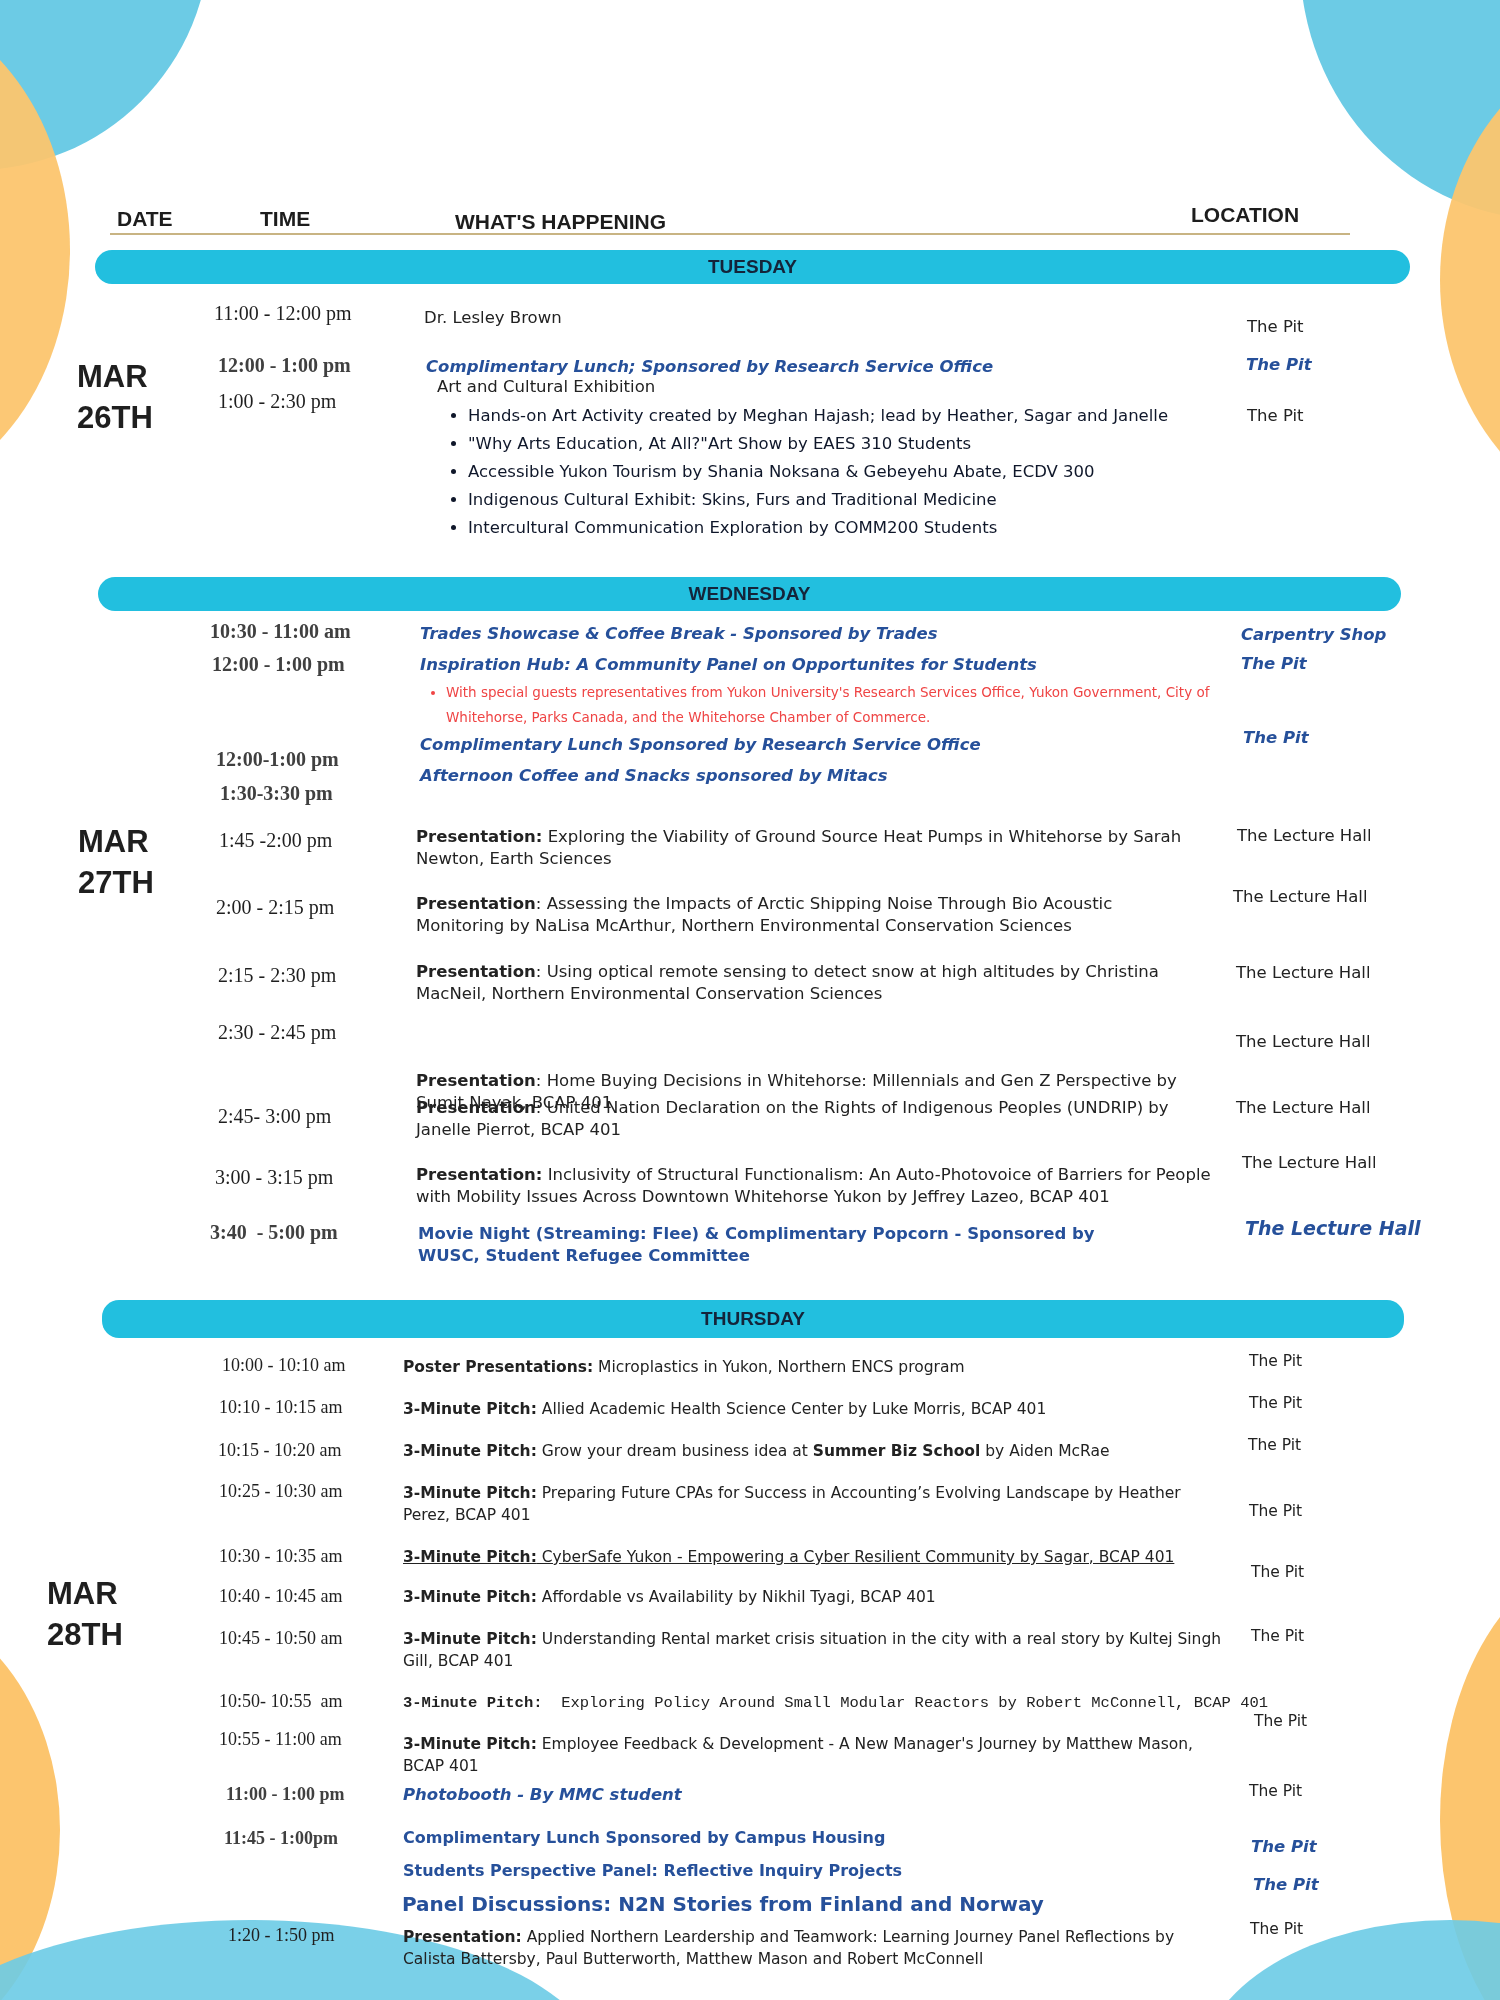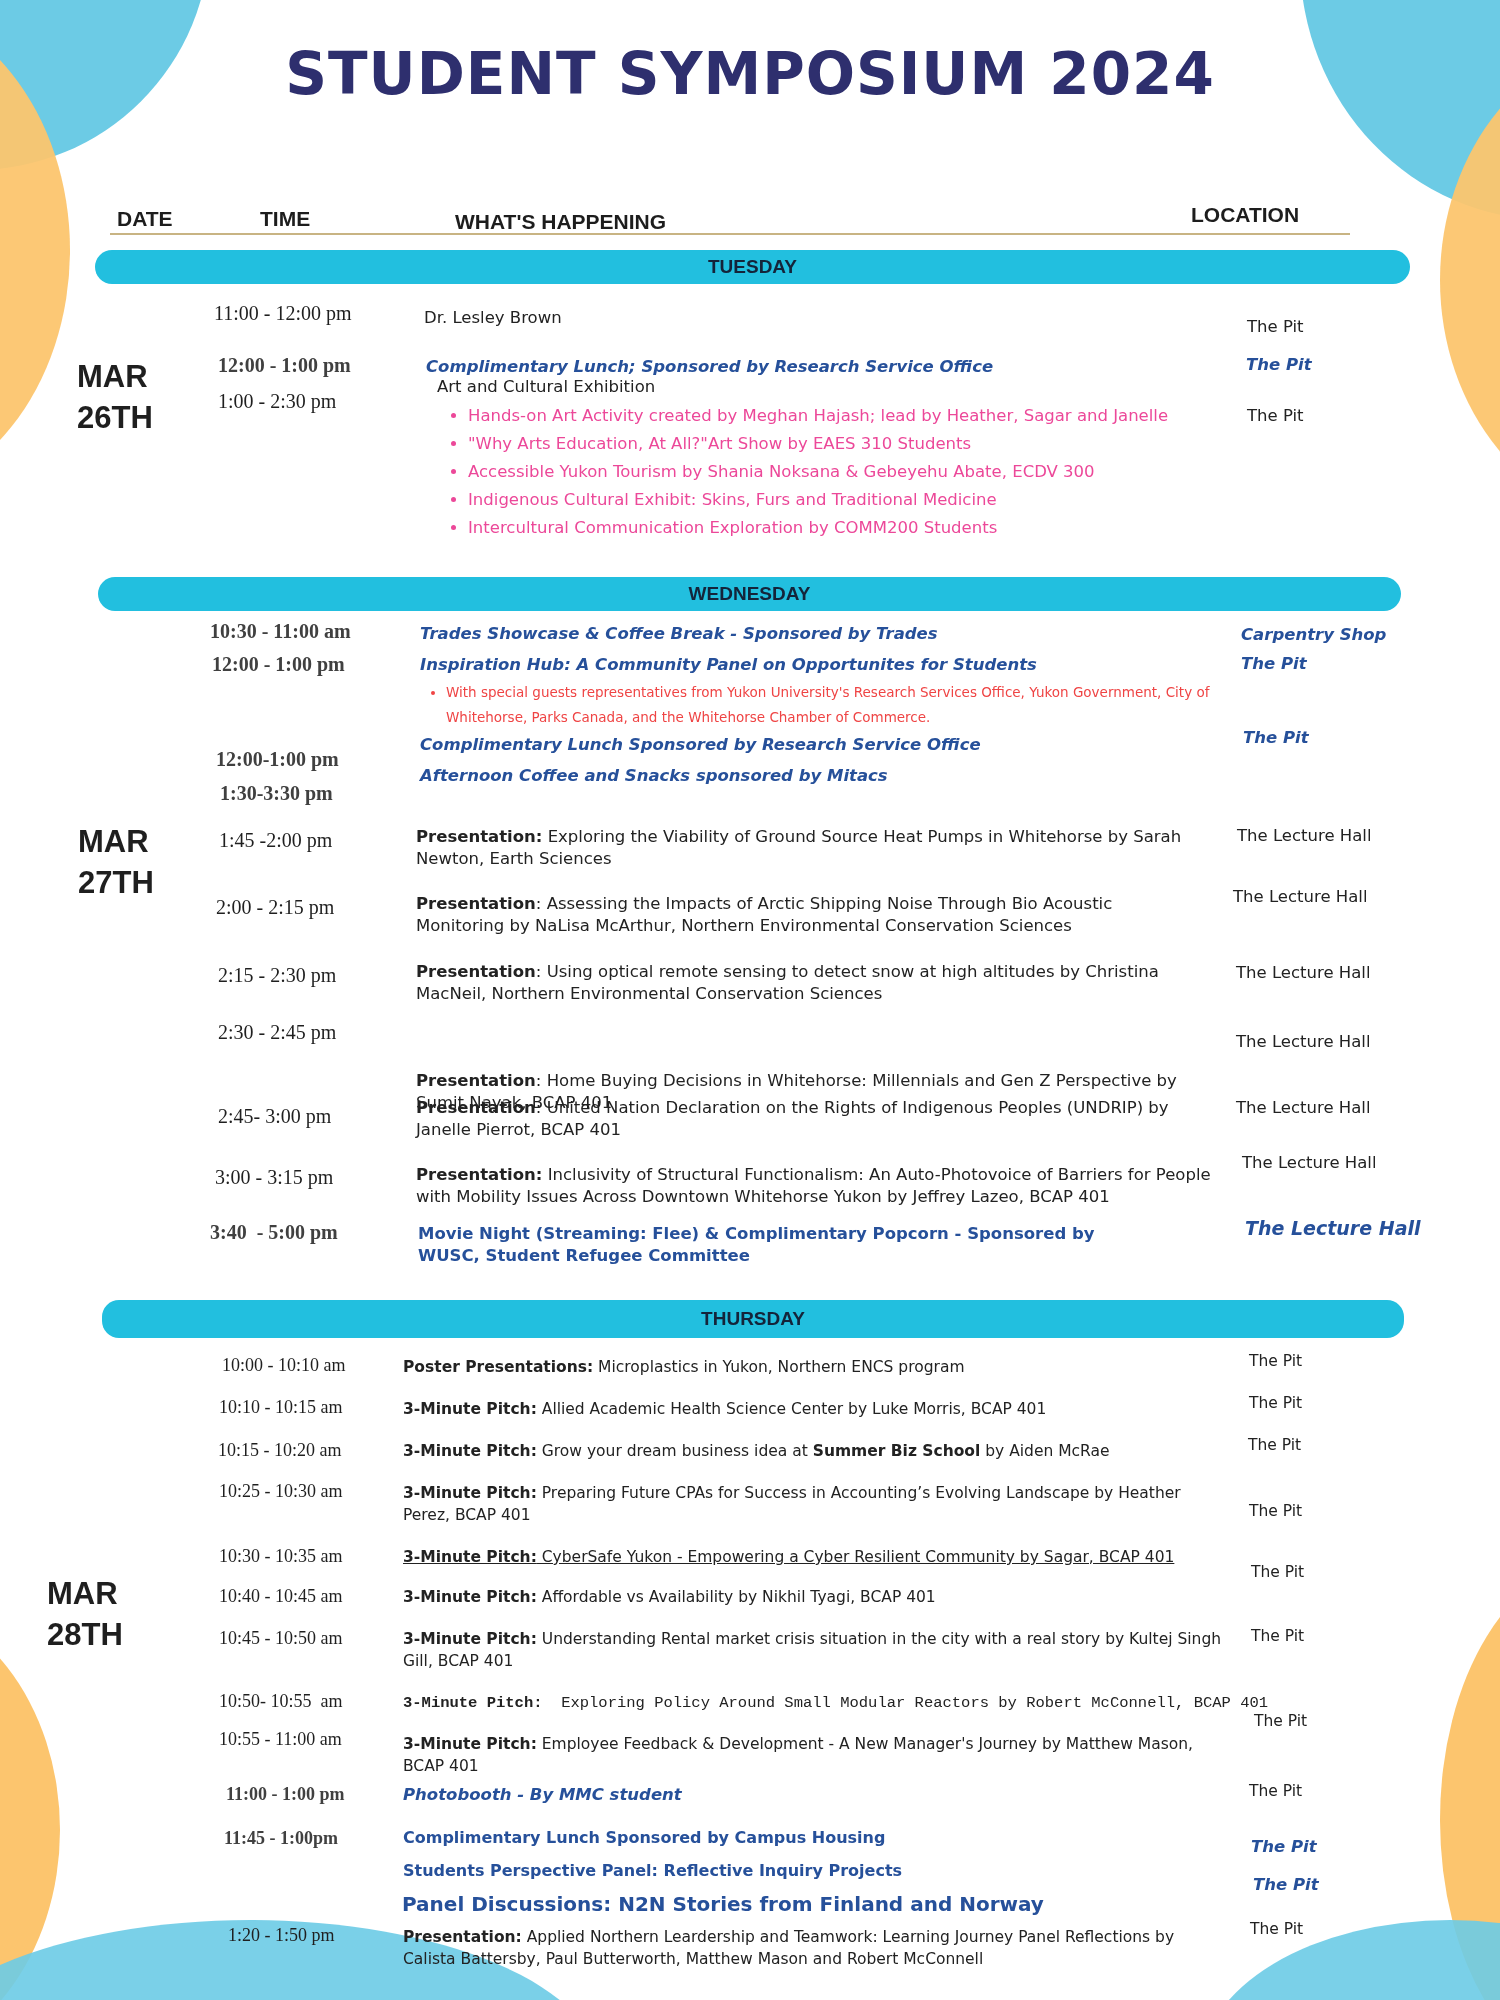--- a/index.html
+++ b/index.html
@@ -25,38 +25,37 @@
     font-size: 31px; line-height: 41px; color: #1f1f1f;
   }
   .time { position: absolute; font-family: "Liberation Serif", serif; font-size: 20px; color: #1f1f1f; white-space: nowrap; }
   .time.blue { color: #404040; font-weight: bold; }
   .ev { position: absolute; font-family: "DejaVu Sans", sans-serif; font-size: 16.5px; line-height: 22px; color: #222; }
   .ev b { font-weight: bold; }
   .ev.blue { color: #26509a; font-weight: bold; font-style: italic; }
   .ev.blueb { color: #26509a; font-weight: bold; }
   .loc { position: absolute; font-family: "DejaVu Sans", sans-serif; font-size: 16.5px; color: #222; white-space: nowrap; }
   .loc.blue { color: #26509a; font-weight: bold; font-style: italic; }
-  ul.bul { position: absolute; margin: 0; padding-left: 26px; font-family: "DejaVu Sans", sans-serif; font-size: 16.5px; line-height: 28px; color: #ec4899; }
+  ul.bul { position: absolute; margin: 0; padding-left: 26px; font-family: "DejaVu Sans", sans-serif; font-size: 16.5px; line-height: 28px; color: #0f172a; }
   ul.bul li { margin: 0; }
   ul.small { position: absolute; margin: 0; padding-left: 22px; font-family: "DejaVu Sans", sans-serif; font-size: 13.5px; line-height: 25px; color: #ef4444; }
 </style>
 </head>
 <body>
 
 <div class="blob" style="left:-260px; top:-300px; width:470px; height:470px; background:#6ccbe5;"></div>
 <div class="blob" style="left:-330px; top:0px; width:400px; height:500px; background:#fcc56e; opacity:0.95;"></div>
 <div class="blob" style="left:1300px; top:-300px; width:500px; height:520px; background:#6ccbe5;"></div>
 <div class="blob" style="left:1440px; top:40px; width:400px; height:480px; background:#fcc56e; opacity:0.95;"></div>
 <div class="blob" style="left:-300px; top:1600px; width:360px; height:460px; background:#fcc56e;"></div>
 <div class="blob" style="left:1440px; top:1560px; width:320px; height:520px; background:#fcc56e;"></div>
 <div class="blob" style="left:-100px; top:1920px; width:700px; height:300px; background:#6ccbe5; opacity:0.9;"></div>
 <div class="blob" style="left:1200px; top:1920px; width:500px; height:300px; background:#6ccbe5; opacity:0.9;"></div>
 
 <div class="title">
-  <div>STUDENT SYMPOSIUM 2024</div>
 </div>
 
 <div class="colhead" style="left:117px; top:207px;">DATE</div>
 <div class="colhead" style="left:260px; top:207px;">TIME</div>
 <div class="colhead" style="left:455px; top:210px;">WHAT'S HAPPENING</div>
 <div class="colhead" style="left:1191px; top:203px;">LOCATION</div>
 <div class="hrule"></div>
 
 <div class="daybar" style="left:95px; top:250px; width:1315px;">TUESDAY</div>
 <div class="date" style="left:77px; top:356px;">

